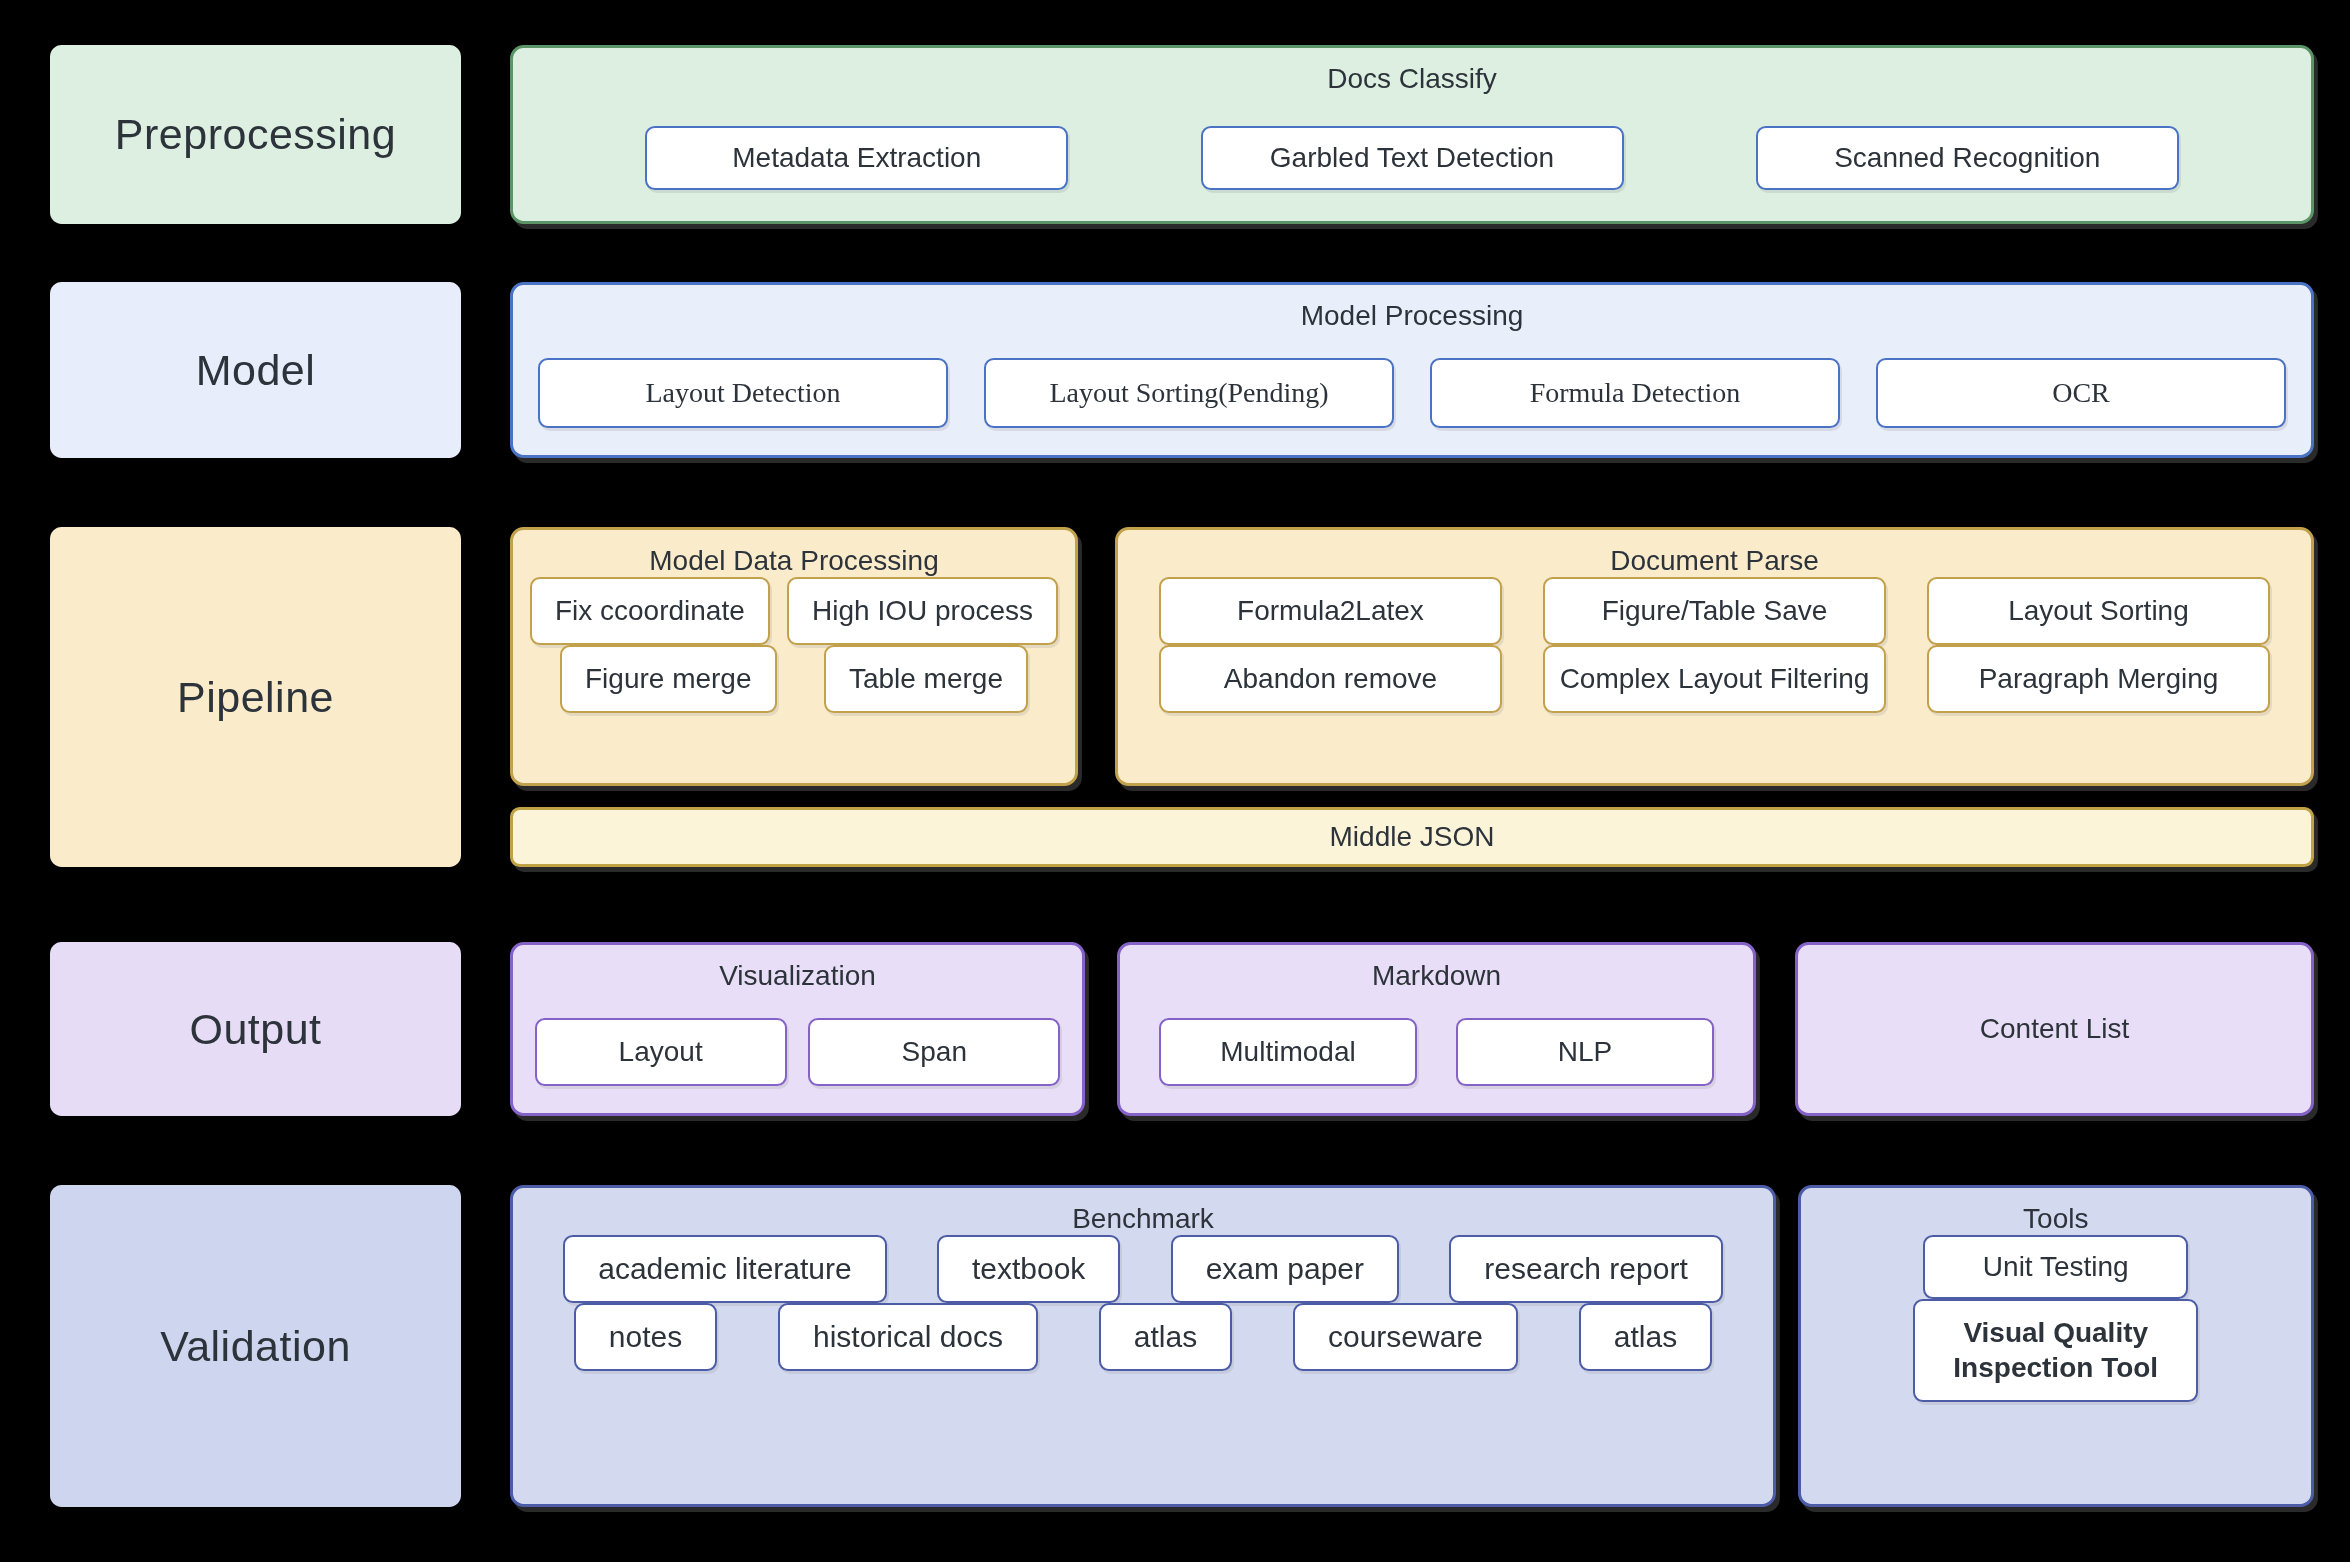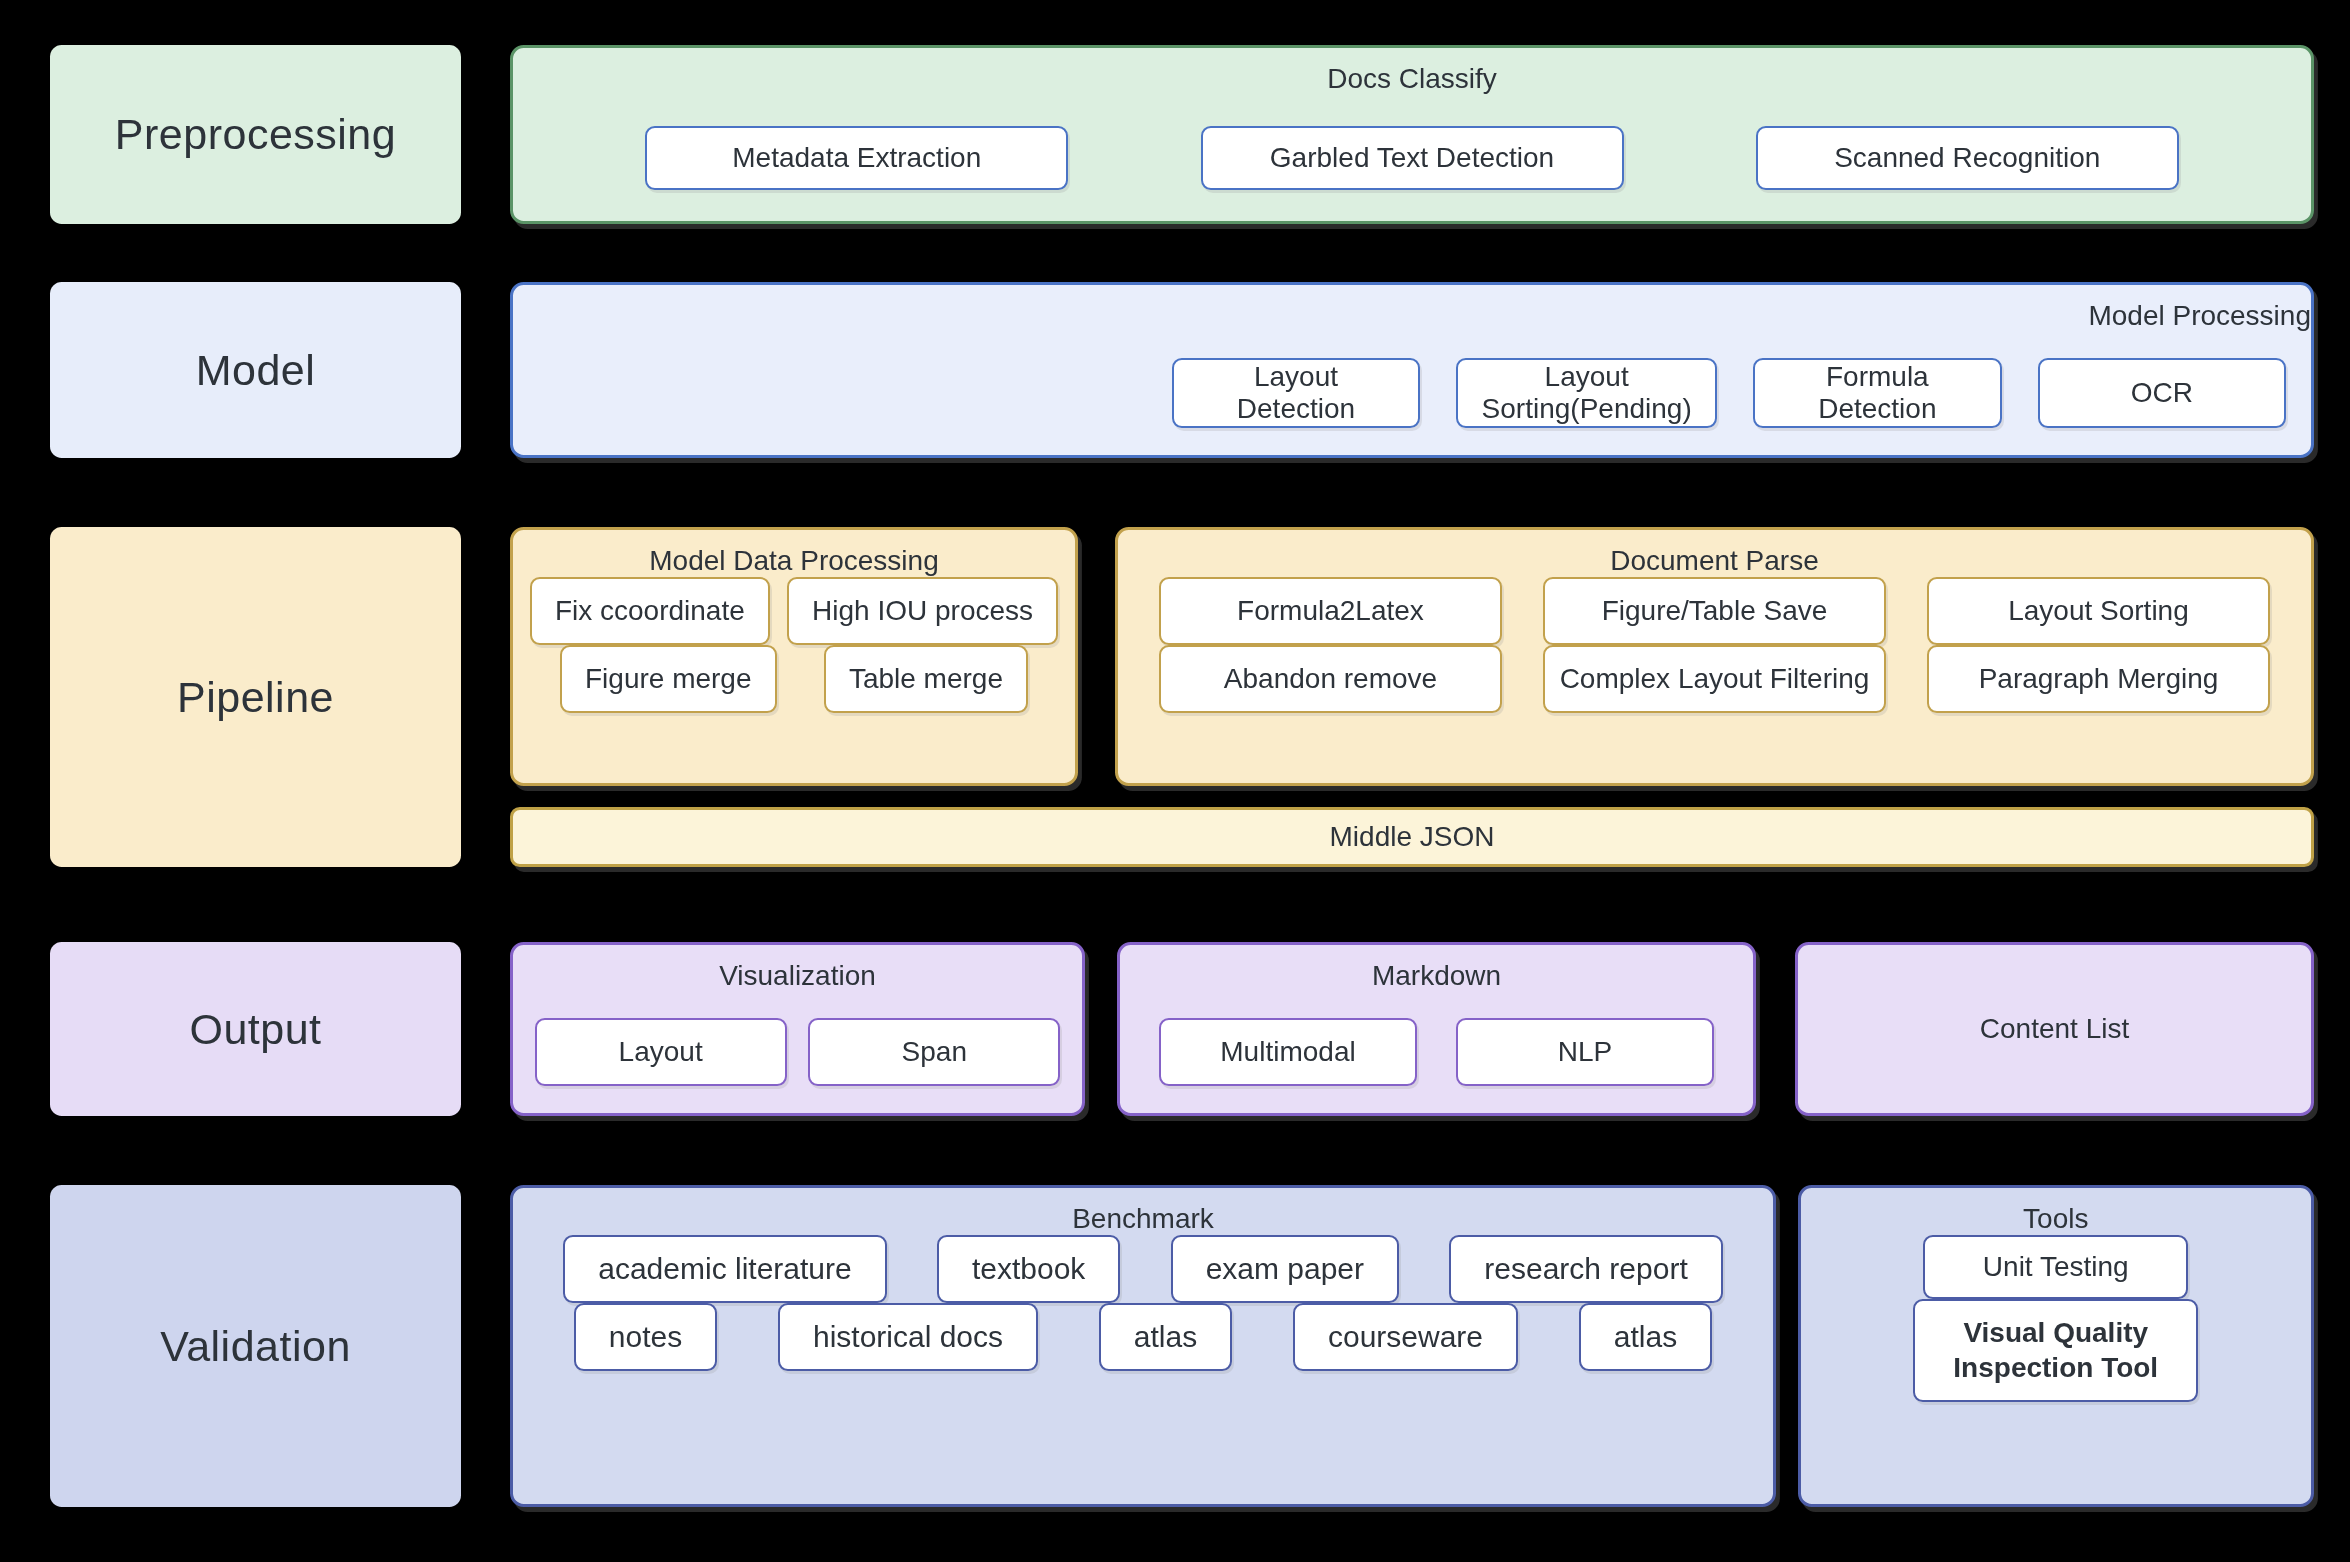--- a/index.html
+++ b/index.html
@@ -52,22 +52,22 @@
   .n-purple { border-color:var(--purple-border); }
   .n-peri   { border-color:var(--peri-border); }
 
   
   #row-pre { top:45px; height:179px; }
   #row-pre .container { flex:1; }
   #row-pre .node { width:423px; flex:0 0 423px; height:64px; padding:0; }
 
   
   #row-model { top:282px; height:176px; }
-  #row-model .container { flex:1;align-items:flex-end; }
-  #row-model .noderow { padding:0 25px; gap:36px; justify-content:center; }
+  #row-model .container { flex:1; }
+  #row-model .noderow { padding:0 25px; gap:36px; justify-content:center;font-family:Liberation Serif, serif; }
   #row-model .node { flex:1; height:70px; }
 
   
   #row-pipe { top:527px; height:340px; }
   #row-pipe .rcontent { flex-direction:column;border-radius:21px; }
   .pipe-top { display:flex; height:259px; }
   #mdp { width:568px; flex:0 0 568px; margin-right:37px; }
   #docparse { flex:1; }
   .tworow { flex:1; display:flex; flex-direction:column; justify-content:flex-start; padding-bottom:3.9px; }
   .tworow .noderow { flex:0 0 auto; }

